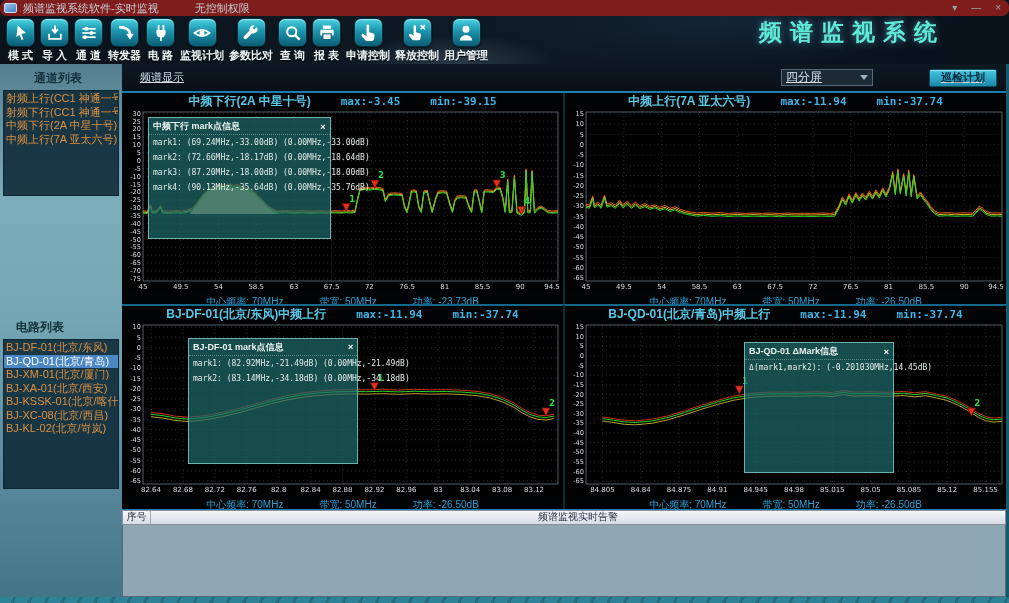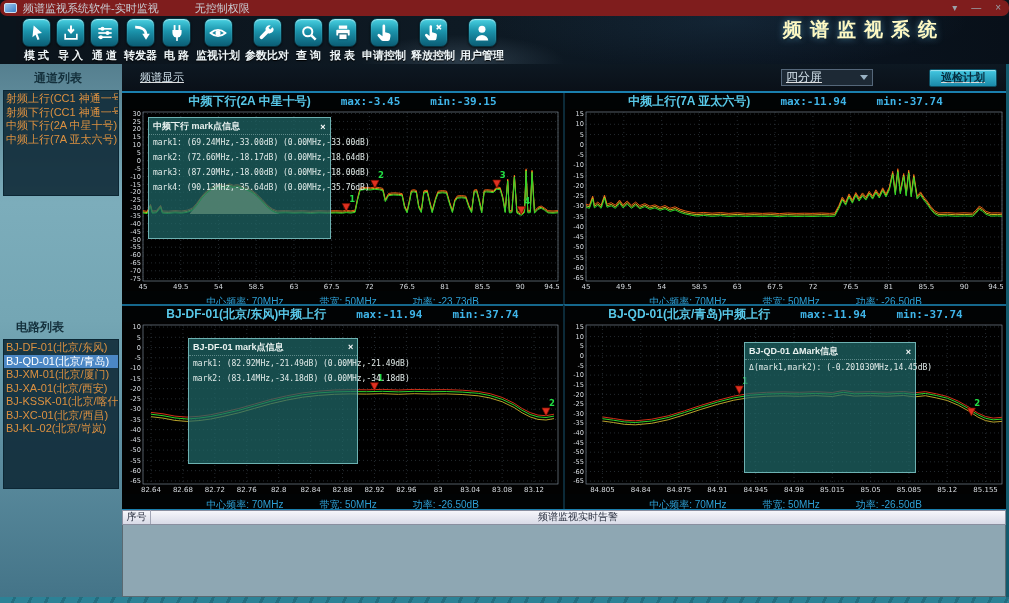--- a/index.html
+++ b/index.html
@@ -12,29 +12,29 @@
   .tb-icon{width:13px;height:10px;margin:0 6px 0 4px;border-radius:2px;background:linear-gradient(145deg,#9ec8ee,#3a7ec8);border:1px solid #cfe0f0;}
   .tb-title{margin-right:36px;}
   .tb-perm{}
   .tb-ctrls{margin-left:auto;display:flex;gap:14px;margin-right:8px;color:#9aa2aa;font-size:10px;}
   .tb-ctrls span{cursor:default;line-height:10px;}
   
   .toolbar{height:48px;display:flex;align-items:flex-start;gap:5px;padding:2px 0 0 6px;
      background:
        radial-gradient(ellipse 170px 45px at 45% 95%, rgba(190,225,255,.17), transparent 60%),
        radial-gradient(ellipse 340px 70px at 72% 10%, rgba(70,130,170,.14), transparent 70%),
-       linear-gradient(90deg,#0b131b,#0e1a24 45%,#0a1420 78%,#081019); margin-left: 16px;}
+       linear-gradient(90deg,#0b131b,#0e1a24 45%,#0a1420 78%,#081019);}
   .tb{display:flex;flex-direction:column;align-items:center;cursor:pointer;}
   .tb-ico{width:29px;height:29px;border-radius:7px;display:flex;align-items:center;justify-content:center;
      background:linear-gradient(180deg,#49d2e2 0%,#1b93ab 45%,#0b5d75 100%);
      border:1px solid #06303d;box-shadow:inset 0 1px 1px rgba(255,255,255,.55), 0 1px 2px rgba(0,0,0,.6);}
   .tb-ico svg{width:20px;height:20px;}
   .tb-label{font-size:11px;font-weight:bold;color:#eef6f9;margin-top:1px;white-space:nowrap;text-shadow:0 1px 1px #000;}
-  .apptitle{position:absolute;top:17px;right:64px;font-size:19px;font-weight:bold;letter-spacing:8px;
-     color:#fef9c3;text-shadow:0 0 7px #4a88aa,1px 1px 2px #000;}
+  .apptitle{position:absolute;top:17px;right:64px;font-size:23px;font-weight:bold;letter-spacing:8px;
+     color:#5eead4;text-shadow:0 0 7px #4a88aa,1px 1px 2px #000;}
   
   .body{display:flex;height:533px;border-right:3px solid #135a6d;}
   .sidebar{width:122px;flex:none;display:flex;flex-direction:column;
      background:linear-gradient(180deg,#557f8f 0%,#7cadbb 26%,#74a6b4 48%,#5d8ea0 72%,#447488 100%);}
   .side-h{font-size:12px;font-weight:bold;color:#14303c;padding:6px 0 3px 34px;}
   .side-h2{padding-left:16px;}
   .list{margin:0 3px;background:rgba(14,40,54,.88);border:1px solid #0c2734;padding:1px 0;}
   .list .item{font-size:11px;line-height:13.5px;color:#dd9140;padding:0 2px;white-space:nowrap;overflow:hidden;cursor:pointer;}
   .list .item.sel{background:#4b87c5;color:#fff;}
   .list1{height:106px;}
@@ -221,21 +221,21 @@
           <div class="item">中频上行(7A 亚太六号)</div>
         </div>
       <div class="side-gap"></div>
       <div class="side-h side-h2">电路列表</div>
       <div class="list list2" id="circuit-list">
           <div class="item">BJ-DF-01(北京/东风)</div>
           <div class="item sel">BJ-QD-01(北京/青岛)</div>
           <div class="item">BJ-XM-01(北京/厦门)</div>
           <div class="item">BJ-XA-01(北京/西安)</div>
           <div class="item">BJ-KSSK-01(北京/喀什深空站)</div>
-          <div class="item">BJ-XC-01(北京/西昌)</div>
+          <div class="item">BJ-XC-08(北京/西昌)</div>
           <div class="item">BJ-KL-02(北京/岢岚)</div>
         </div>
       <div class="side-bottom"></div>
     </div>
 
     <div class="main">
       <div class="main-topbar">
         <span class="spec-label">频谱显示</span>
         <span class="spacer"></span>
         <span class="select">
@@ -583,21 +583,21 @@
               <polyline points="37.4,99.0 48.4,100.5 59.3,102.3 70.3,102.8 86.7,101.3 103.1,97.8 119.5,92.8 135.9,87.4 152.4,82.4 168.8,78.2 185.2,75.5 201.6,74.3 218.1,73.9 234.5,74.3 250.9,73.7 267.3,74.5 278.3,72.6 289.2,74.1 305.6,73.7 322.1,74.3 338.5,73.5 349.4,74.9 360.4,73.7 371.3,75.9 382.3,78.5 393.2,83.2 404.2,89.3 412.9,95.1 420.6,98.6 428.2,100.1 437.0,99.4" fill="none" stroke="#b8a22a" stroke-width="1"></polyline>
               <polyline points="37.4,96.7 48.4,98.2 59.3,99.9 70.3,100.5 86.7,99.0 103.1,95.5 119.5,90.5 135.9,85.1 152.4,80.1 168.8,75.9 185.2,73.2 201.6,72.0 218.1,71.6 234.5,72.0 250.9,71.4 267.3,72.2 278.3,70.3 289.2,71.8 305.6,71.4 322.1,72.0 338.5,71.2 349.4,72.6 360.4,71.4 371.3,73.5 382.3,76.2 393.2,80.9 404.2,87.0 412.9,92.8 420.6,96.3 428.2,97.8 437.0,97.1" fill="none" stroke="#2ad42a" stroke-width="1"></polyline>
               <g>
                 <polygon points="170.2631578947393,63.959999999999994 178.2631578947393,63.959999999999994 174.2631578947393,71.96" fill="#e03020" stroke="#7a1000" stroke-width="0.7"></polygon>
                 <text x="177.2631578947393" y="61.959999999999994" font-size="8.5" font-weight="bold" fill="#22dd44">1</text>
               </g>
               <g>
                 <polygon points="402.3473684210459,86.12363636363635 410.3473684210459,86.12363636363635 406.3473684210459,94.12363636363635" fill="#e03020" stroke="#7a1000" stroke-width="0.7"></polygon>
                 <text x="409.3473684210459" y="84.12363636363635" font-size="8.5" font-weight="bold" fill="#22dd44">2</text>
               </g>
-            </svg><div class="sel-box" style="left: 179.08px; top: 36.49px; width: 172px; height: 130.38px;">
+            </svg><div class="sel-box" style="left: 179.08px; top: 36.49px; width: 150px; height: 130.38px;">
               <div class="sel-h">
                 <span>BJ-QD-01 ΔMark信息</span>
                 <span class="sel-x">×</span>
               </div>
               <div class="sel-r">Δ(mark1,mark2): (-0.201030MHz,14.45dB)</div>
             </div><div class="chart-status">
               <span>中心频率: 70MHz</span>
               <span>带宽: 50MHz</span>
               <span>功率: -26.50dB</span>
             </div></div>

